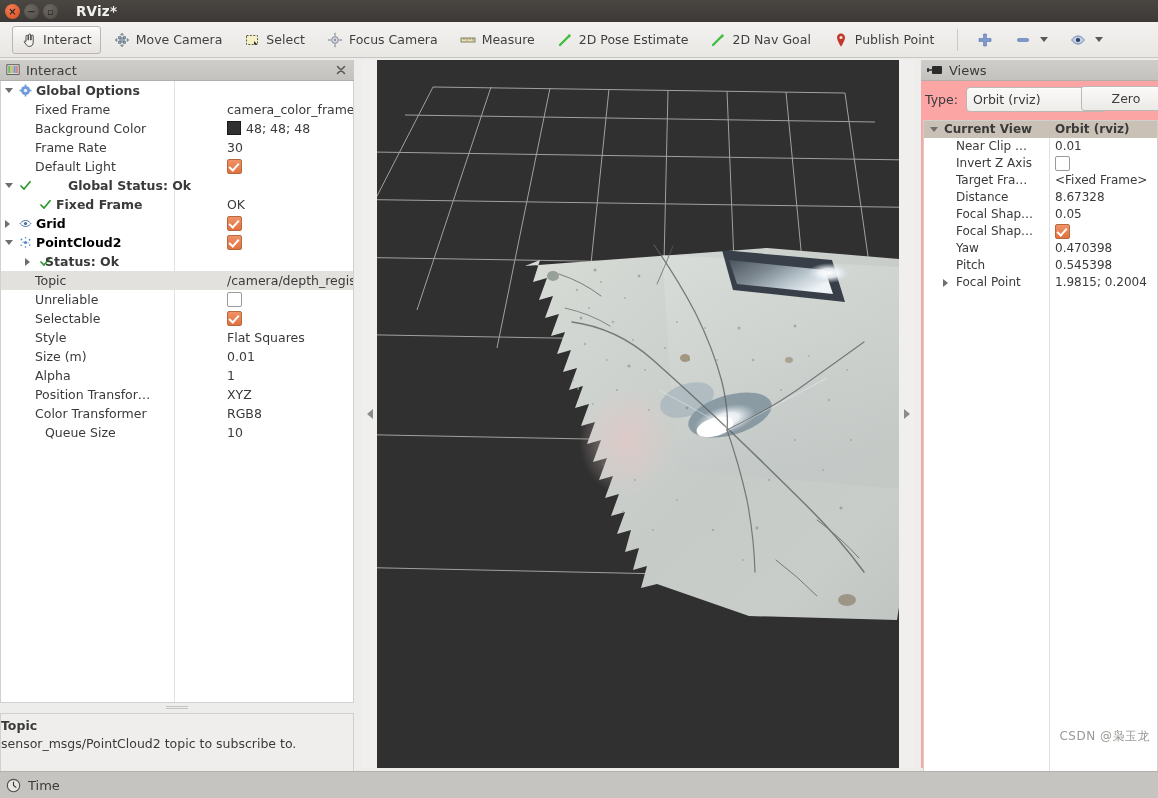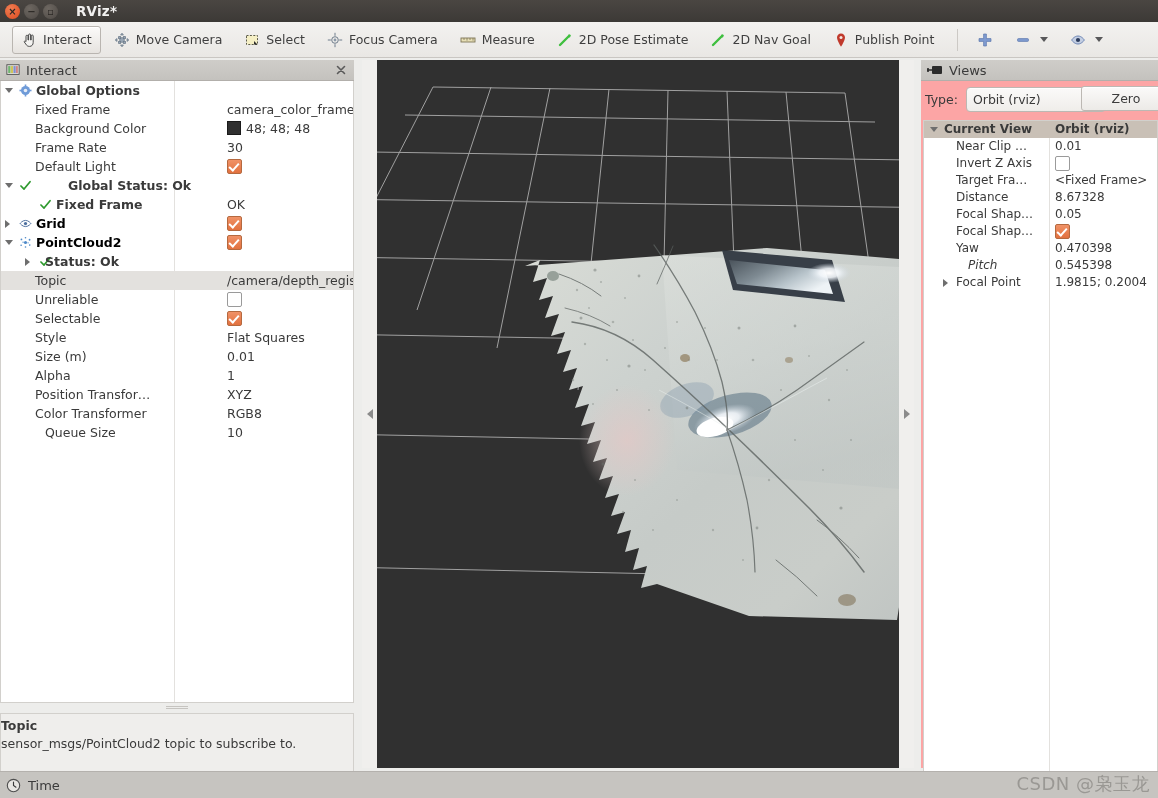--- a/index.html
+++ b/index.html
@@ -187,22 +187,22 @@
   }
 
   
   .timebar {
     position:absolute; left:0; top:771px; width:1158px; height:27px;
     background:#c6c4c0; display:flex; align-items:center; gap:7px; padding-left:6px;
     box-sizing:border-box; border-top:1px solid #b4b1ad;
   }
   .timebar .tl { font-size:13px; color:#3b3b3b; }
   .watermark {
-    position:absolute; right:8px; top:772px;
-    font-size:18px; color:#9a9894; letter-spacing:.5px;
+    position:absolute; right:8px; top:728px;
+    font-size:12px; color:#9a9894; letter-spacing:.5px;
   }
   .bottomstrip { position:absolute; left:362px; top:768px; width:552px; height:3px; background:#ededeb;}
 </style>
 </head>
 <body>
 
 <div id="app">
 
   <div class="titlebar">
     <div class="wbtns">
@@ -744,21 +744,21 @@
               <i class="chk"></i>
             </span>
           </div>
           <div class="vrow">
             <span class="l" style="left: 32px;">Yaw</span>
             <span class="r">
               <span>0.470398</span>
             </span>
           </div>
           <div class="vrow">
-            <span class="l" style="left: 44px; font-style: italic;">Pitch</span>
+            <span class="l" style="left: 32px;">Pitch</span>
             <span class="r">
               <span>0.545398</span>
             </span>
           </div>
           <div class="vrow">
             <i class="arrow-r" style="position: absolute; left: 19px; top: 5px;"></i>
             <span class="l" style="left: 32px;">Focal Point</span>
             <span class="r">
               <span>1.9815; 0.2004</span>
             </span>

